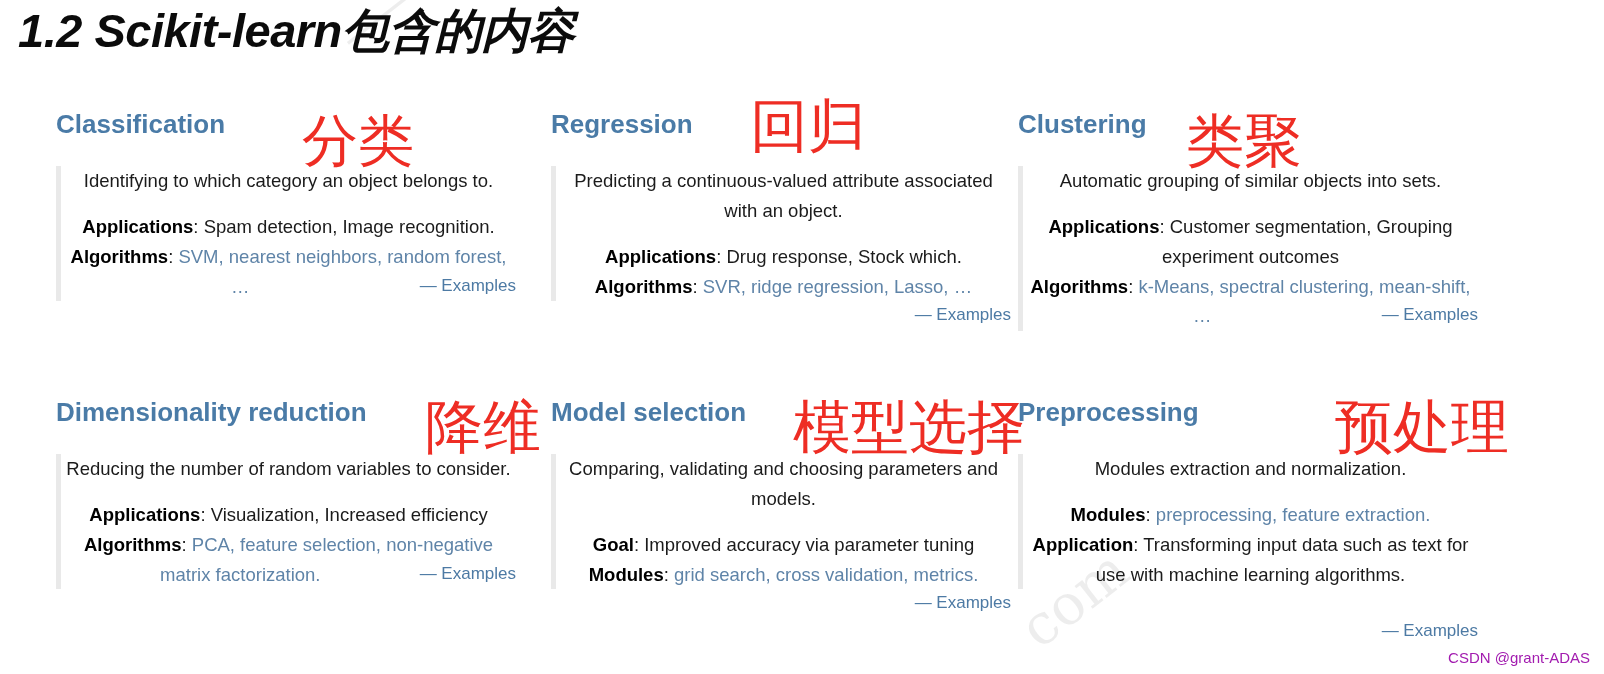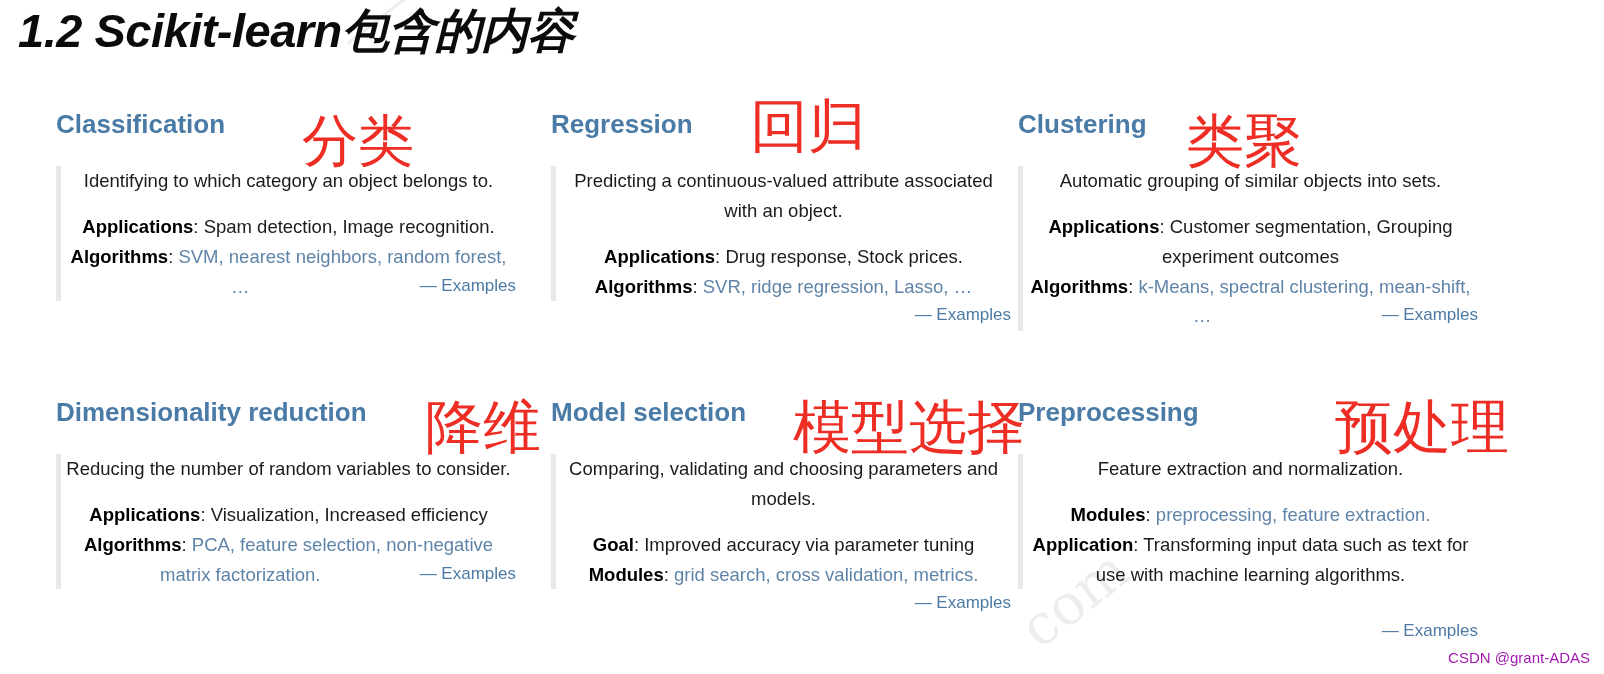--- a/index.html
+++ b/index.html
@@ -152,21 +152,21 @@
         <span class="meta-line"><b>Algorithms</b>: <span class="lnk">SVM, nearest neighbors, random forest, …</span><span class="examples ex-inline">— Examples</span></span>
       </p>
     </div>
   </div>
 
   <div class="card row0 col1">
     <div class="card-heading">Regression</div>
     <div class="card-body">
       <p class="desc">Predicting a continuous-valued attribute associated with an object.</p>
       <p class="meta">
-        <span class="meta-line"><b>Applications</b>: <span>Drug response, Stock prices.</span></span>
+        <span class="meta-line"><b>Applications</b>: <span>Drug response, Stock which.</span></span>
         <span class="meta-line"><b>Algorithms</b>: <span class="lnk">SVR, ridge regression, Lasso, …</span><span class="examples ex-inline">— Examples</span></span>
       </p>
     </div>
   </div>
 
   <div class="card row0 col2">
     <div class="card-heading">Clustering</div>
     <div class="card-body">
       <p class="desc">Automatic grouping of similar objects into sets.</p>
       <p class="meta">
@@ -194,21 +194,21 @@
       <p class="meta">
         <span class="meta-line"><b>Goal</b>: <span>Improved accuracy via parameter tuning</span></span>
         <span class="meta-line"><b>Modules</b>: <span class="lnk">grid search, cross validation, metrics.</span><span class="examples ex-inline">— Examples</span></span>
       </p>
     </div>
   </div>
 
   <div class="card row1 col2">
     <div class="card-heading">Preprocessing</div>
     <div class="card-body">
-      <p class="desc">Feature extraction and normalization.</p>
+      <p class="desc">Modules extraction and normalization.</p>
       <p class="meta">
         <span class="meta-line"><b>Modules</b>: <span class="lnk">preprocessing, feature extraction.</span></span>
         <span class="meta-line"><b>Application</b>: <span>Transforming input data such as text for use with machine learning algorithms.</span></span>
       </p>
       <div class="examples-row">
         <span class="examples" style="position:absolute; right:0; top:28px;">— Examples</span>
       </div>
     </div>
   </div>
 

